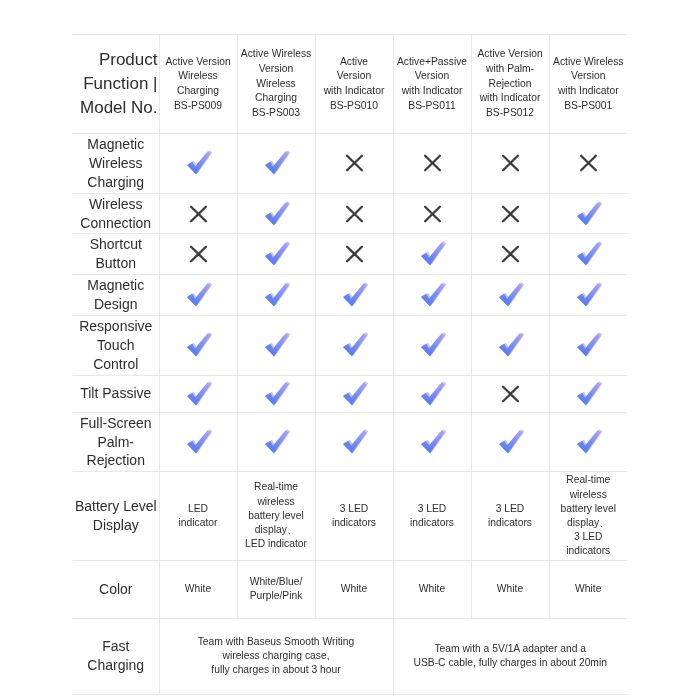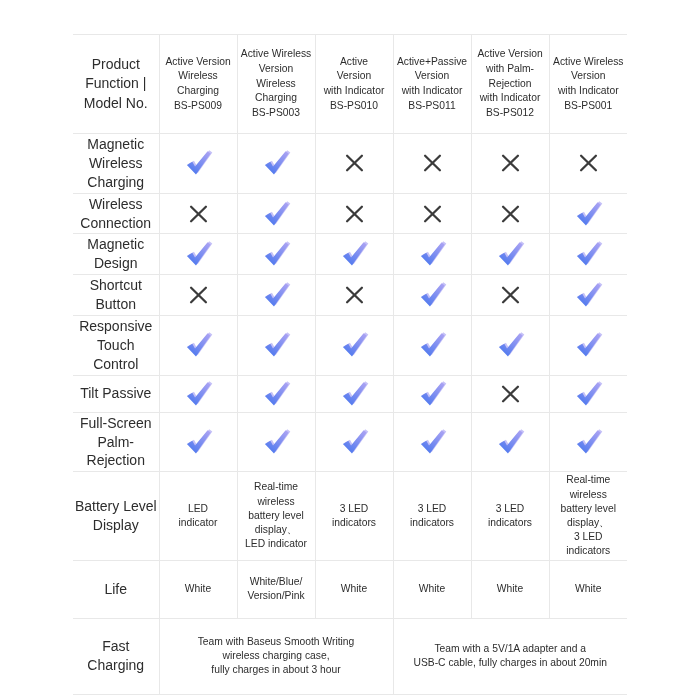--- a/index.html
+++ b/index.html
@@ -20,21 +20,21 @@
     color:var(--text);
   }
   td,th{
     border:1px solid var(--border);
     text-align:center;vertical-align:middle;
     white-space:pre-line;font-weight:400;padding:1px;
   }
   tr > *:first-child{border-left:none;}
   tr > *:last-child{border-right:none;}
   thead tr{height:99px;}
-  th.corner{font-size:14px;line-height:1.4;}
+  th.corner{font-size:17px;line-height:1.4;text-align:right;}
   th.colhead{font-size:10.3px;line-height:1.42;}
   #feature-rows tr{height:37px;}
   .label-cell{font-size:14px;line-height:1.35;}
   .text-cell{font-size:10.3px;line-height:1.38;}
   .row-battery{height:85px;}
   .row-longbat{height:63px;}
   .row-color{height:58px;}
   .row-fast{height:76px;}
   .mark-cell span{display:inline-block;line-height:0;}
   .mark-cell svg{display:inline-block;vertical-align:middle;}
@@ -138,64 +138,64 @@
                 </svg></span></td>
             <td class="mark-cell"><span><svg width="25" height="24" viewBox="0 0 24 24">
                   <path d="M4.6 4.8 L19.4 19.2 M19.4 4.8 L4.6 19.2" stroke="#3b3b3b" stroke-width="2.3" stroke-linecap="round" fill="none"></path>
                 </svg></span></td>
             <td class="mark-cell"><span><svg width="29" height="26" viewBox="0 0 30 26">
                   <path d="M3 15 L8.6 11.8 L11.4 16.6 L24.4 0.8 L27.6 3.2 L12.4 24.8 Z" fill="#c6c2f7" transform="translate(1.7,-1.1)"></path>
                   <path d="M3 15 L8.6 11.8 L11.4 16.6 L24.4 0.8 L27.6 3.2 L12.4 24.8 Z" fill="url(#checkGrad)"></path>
                 </svg></span></td>
           </tr>
           <tr>
+            <td class="label-cell">Shortcut Button</td>
+            <td class="mark-cell"><span><svg width="25" height="24" viewBox="0 0 24 24">
+                  <path d="M4.6 4.8 L19.4 19.2 M19.4 4.8 L4.6 19.2" stroke="#3b3b3b" stroke-width="2.3" stroke-linecap="round" fill="none"></path>
+                </svg></span></td>
+            <td class="mark-cell"><span><svg width="29" height="26" viewBox="0 0 30 26">
+                  <path d="M3 15 L8.6 11.8 L11.4 16.6 L24.4 0.8 L27.6 3.2 L12.4 24.8 Z" fill="#c6c2f7" transform="translate(1.7,-1.1)"></path>
+                  <path d="M3 15 L8.6 11.8 L11.4 16.6 L24.4 0.8 L27.6 3.2 L12.4 24.8 Z" fill="url(#checkGrad)"></path>
+                </svg></span></td>
+            <td class="mark-cell"><span><svg width="25" height="24" viewBox="0 0 24 24">
+                  <path d="M4.6 4.8 L19.4 19.2 M19.4 4.8 L4.6 19.2" stroke="#3b3b3b" stroke-width="2.3" stroke-linecap="round" fill="none"></path>
+                </svg></span></td>
+            <td class="mark-cell"><span><svg width="29" height="26" viewBox="0 0 30 26">
+                  <path d="M3 15 L8.6 11.8 L11.4 16.6 L24.4 0.8 L27.6 3.2 L12.4 24.8 Z" fill="#c6c2f7" transform="translate(1.7,-1.1)"></path>
+                  <path d="M3 15 L8.6 11.8 L11.4 16.6 L24.4 0.8 L27.6 3.2 L12.4 24.8 Z" fill="url(#checkGrad)"></path>
+                </svg></span></td>
+            <td class="mark-cell"><span><svg width="25" height="24" viewBox="0 0 24 24">
+                  <path d="M4.6 4.8 L19.4 19.2 M19.4 4.8 L4.6 19.2" stroke="#3b3b3b" stroke-width="2.3" stroke-linecap="round" fill="none"></path>
+                </svg></span></td>
+            <td class="mark-cell"><span><svg width="29" height="26" viewBox="0 0 30 26">
+                  <path d="M3 15 L8.6 11.8 L11.4 16.6 L24.4 0.8 L27.6 3.2 L12.4 24.8 Z" fill="#c6c2f7" transform="translate(1.7,-1.1)"></path>
+                  <path d="M3 15 L8.6 11.8 L11.4 16.6 L24.4 0.8 L27.6 3.2 L12.4 24.8 Z" fill="url(#checkGrad)"></path>
+                </svg></span></td>
+          </tr>
+          <tr>
             <td class="label-cell">Magnetic Design</td>
             <td class="mark-cell"><span><svg width="29" height="26" viewBox="0 0 30 26">
                   <path d="M3 15 L8.6 11.8 L11.4 16.6 L24.4 0.8 L27.6 3.2 L12.4 24.8 Z" fill="#c6c2f7" transform="translate(1.7,-1.1)"></path>
                   <path d="M3 15 L8.6 11.8 L11.4 16.6 L24.4 0.8 L27.6 3.2 L12.4 24.8 Z" fill="url(#checkGrad)"></path>
                 </svg></span></td>
             <td class="mark-cell"><span><svg width="29" height="26" viewBox="0 0 30 26">
                   <path d="M3 15 L8.6 11.8 L11.4 16.6 L24.4 0.8 L27.6 3.2 L12.4 24.8 Z" fill="#c6c2f7" transform="translate(1.7,-1.1)"></path>
                   <path d="M3 15 L8.6 11.8 L11.4 16.6 L24.4 0.8 L27.6 3.2 L12.4 24.8 Z" fill="url(#checkGrad)"></path>
                 </svg></span></td>
             <td class="mark-cell"><span><svg width="29" height="26" viewBox="0 0 30 26">
                   <path d="M3 15 L8.6 11.8 L11.4 16.6 L24.4 0.8 L27.6 3.2 L12.4 24.8 Z" fill="#c6c2f7" transform="translate(1.7,-1.1)"></path>
                   <path d="M3 15 L8.6 11.8 L11.4 16.6 L24.4 0.8 L27.6 3.2 L12.4 24.8 Z" fill="url(#checkGrad)"></path>
                 </svg></span></td>
             <td class="mark-cell"><span><svg width="29" height="26" viewBox="0 0 30 26">
                   <path d="M3 15 L8.6 11.8 L11.4 16.6 L24.4 0.8 L27.6 3.2 L12.4 24.8 Z" fill="#c6c2f7" transform="translate(1.7,-1.1)"></path>
                   <path d="M3 15 L8.6 11.8 L11.4 16.6 L24.4 0.8 L27.6 3.2 L12.4 24.8 Z" fill="url(#checkGrad)"></path>
                 </svg></span></td>
             <td class="mark-cell"><span><svg width="29" height="26" viewBox="0 0 30 26">
                   <path d="M3 15 L8.6 11.8 L11.4 16.6 L24.4 0.8 L27.6 3.2 L12.4 24.8 Z" fill="#c6c2f7" transform="translate(1.7,-1.1)"></path>
                   <path d="M3 15 L8.6 11.8 L11.4 16.6 L24.4 0.8 L27.6 3.2 L12.4 24.8 Z" fill="url(#checkGrad)"></path>
-                </svg></span></td>
-            <td class="mark-cell"><span><svg width="29" height="26" viewBox="0 0 30 26">
-                  <path d="M3 15 L8.6 11.8 L11.4 16.6 L24.4 0.8 L27.6 3.2 L12.4 24.8 Z" fill="#c6c2f7" transform="translate(1.7,-1.1)"></path>
-                  <path d="M3 15 L8.6 11.8 L11.4 16.6 L24.4 0.8 L27.6 3.2 L12.4 24.8 Z" fill="url(#checkGrad)"></path>
-                </svg></span></td>
-          </tr>
-          <tr>
-            <td class="label-cell">Shortcut Button</td>
-            <td class="mark-cell"><span><svg width="25" height="24" viewBox="0 0 24 24">
-                  <path d="M4.6 4.8 L19.4 19.2 M19.4 4.8 L4.6 19.2" stroke="#3b3b3b" stroke-width="2.3" stroke-linecap="round" fill="none"></path>
-                </svg></span></td>
-            <td class="mark-cell"><span><svg width="29" height="26" viewBox="0 0 30 26">
-                  <path d="M3 15 L8.6 11.8 L11.4 16.6 L24.4 0.8 L27.6 3.2 L12.4 24.8 Z" fill="#c6c2f7" transform="translate(1.7,-1.1)"></path>
-                  <path d="M3 15 L8.6 11.8 L11.4 16.6 L24.4 0.8 L27.6 3.2 L12.4 24.8 Z" fill="url(#checkGrad)"></path>
-                </svg></span></td>
-            <td class="mark-cell"><span><svg width="25" height="24" viewBox="0 0 24 24">
-                  <path d="M4.6 4.8 L19.4 19.2 M19.4 4.8 L4.6 19.2" stroke="#3b3b3b" stroke-width="2.3" stroke-linecap="round" fill="none"></path>
-                </svg></span></td>
-            <td class="mark-cell"><span><svg width="29" height="26" viewBox="0 0 30 26">
-                  <path d="M3 15 L8.6 11.8 L11.4 16.6 L24.4 0.8 L27.6 3.2 L12.4 24.8 Z" fill="#c6c2f7" transform="translate(1.7,-1.1)"></path>
-                  <path d="M3 15 L8.6 11.8 L11.4 16.6 L24.4 0.8 L27.6 3.2 L12.4 24.8 Z" fill="url(#checkGrad)"></path>
-                </svg></span></td>
-            <td class="mark-cell"><span><svg width="25" height="24" viewBox="0 0 24 24">
-                  <path d="M4.6 4.8 L19.4 19.2 M19.4 4.8 L4.6 19.2" stroke="#3b3b3b" stroke-width="2.3" stroke-linecap="round" fill="none"></path>
                 </svg></span></td>
             <td class="mark-cell"><span><svg width="29" height="26" viewBox="0 0 30 26">
                   <path d="M3 15 L8.6 11.8 L11.4 16.6 L24.4 0.8 L27.6 3.2 L12.4 24.8 Z" fill="#c6c2f7" transform="translate(1.7,-1.1)"></path>
                   <path d="M3 15 L8.6 11.8 L11.4 16.6 L24.4 0.8 L27.6 3.2 L12.4 24.8 Z" fill="url(#checkGrad)"></path>
                 </svg></span></td>
           </tr>
           <tr>
             <td class="label-cell">Responsive
 Touch Control</td>
             <td class="mark-cell"><span><svg width="29" height="26" viewBox="0 0 30 26">
@@ -295,24 +295,24 @@
 indicators</td>
           <td class="text-cell">3 LED
 indicators</td>
           <td class="text-cell">Real-time
 wireless
 battery level
 display、
 3 LED indicators</td>
         </tr>
         <tr class="row-color">
-          <td class="label-cell">Life</td>
+          <td class="label-cell">Color</td>
           <td class="text-cell">White</td>
           <td class="text-cell">White/Blue/
-Version/Pink</td>
+Purple/Pink</td>
           <td class="text-cell">White</td>
           <td class="text-cell">White</td>
           <td class="text-cell">White</td>
           <td class="text-cell">White</td>
         </tr>
         <tr class="row-fast">
           <td class="label-cell">Fast Charging</td>
           <td class="text-cell" colspan="3">Team with Baseus Smooth Writing
 wireless charging case,
 fully charges in about 3 hour</td>

